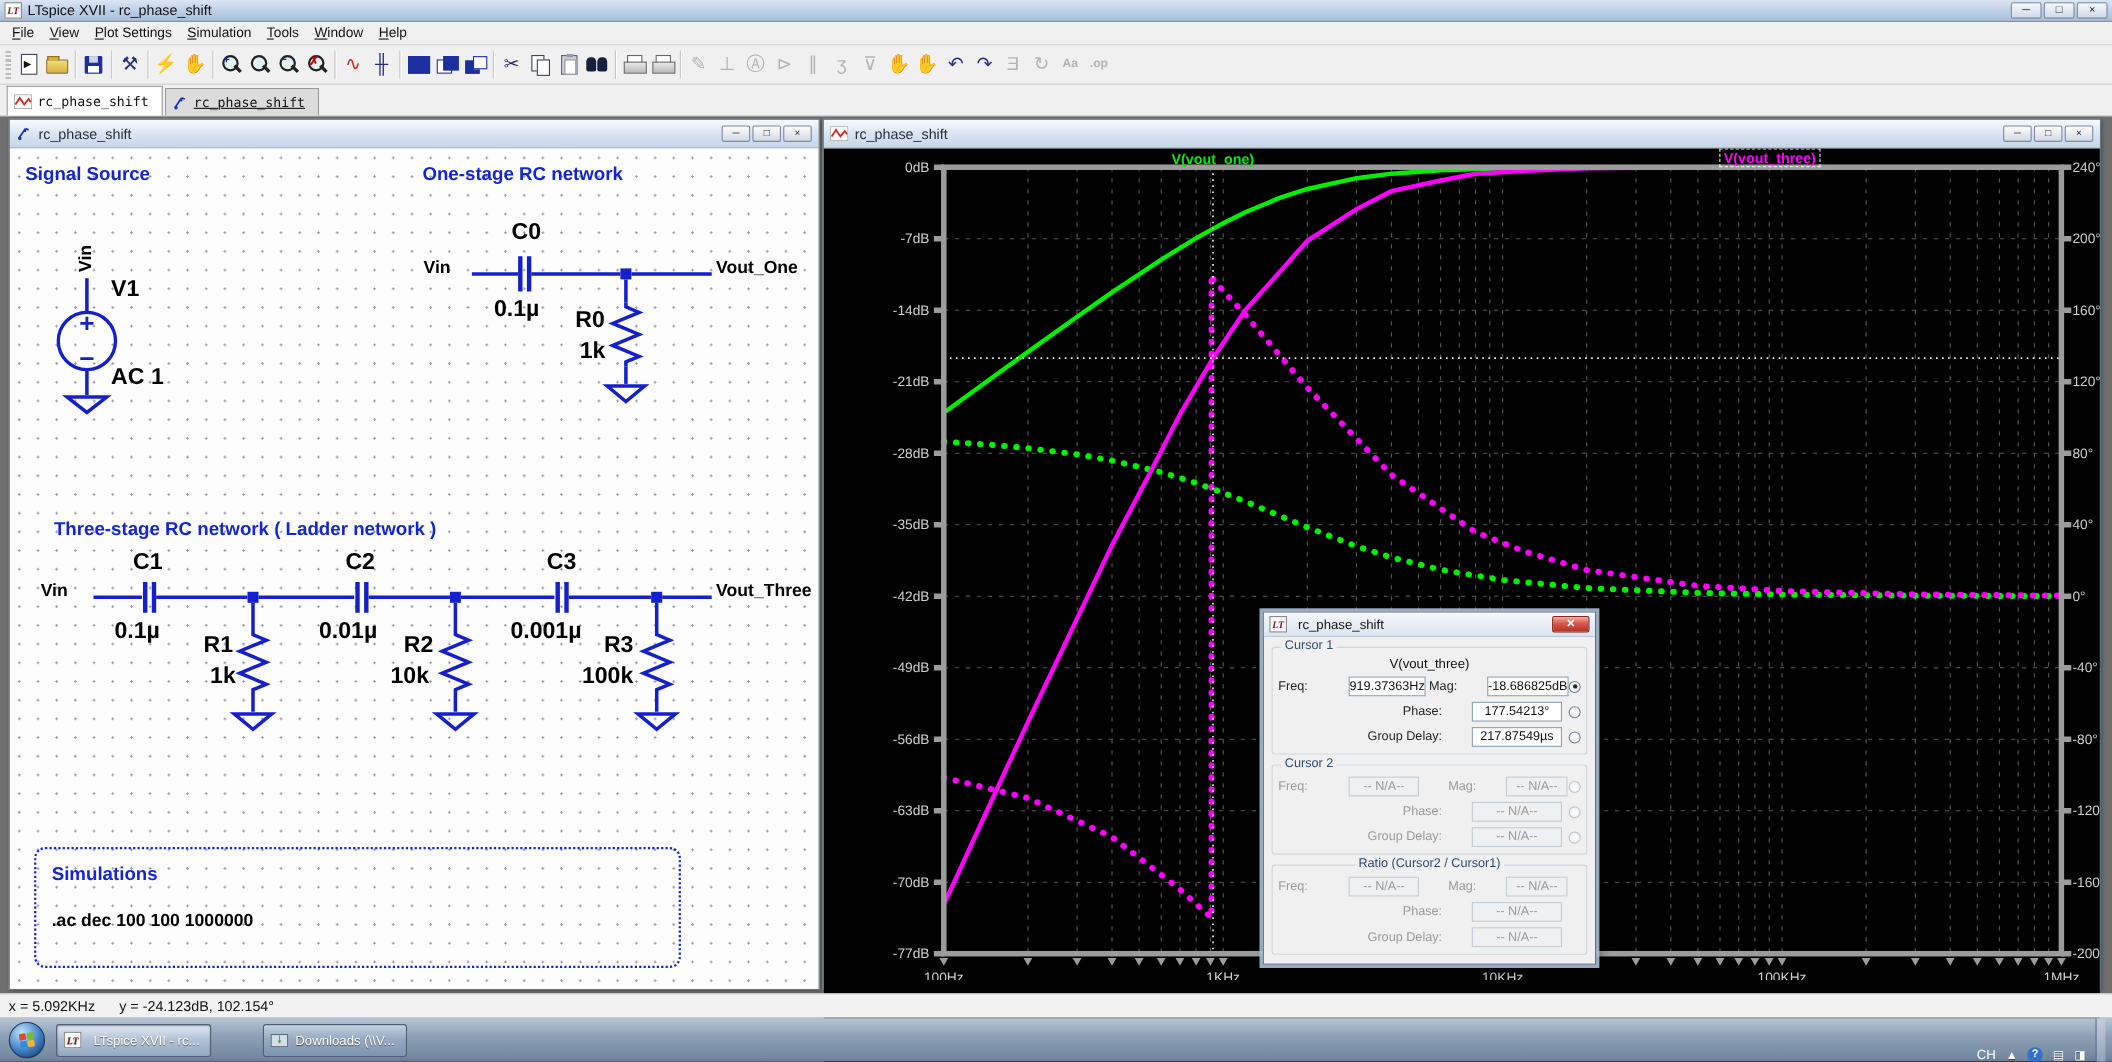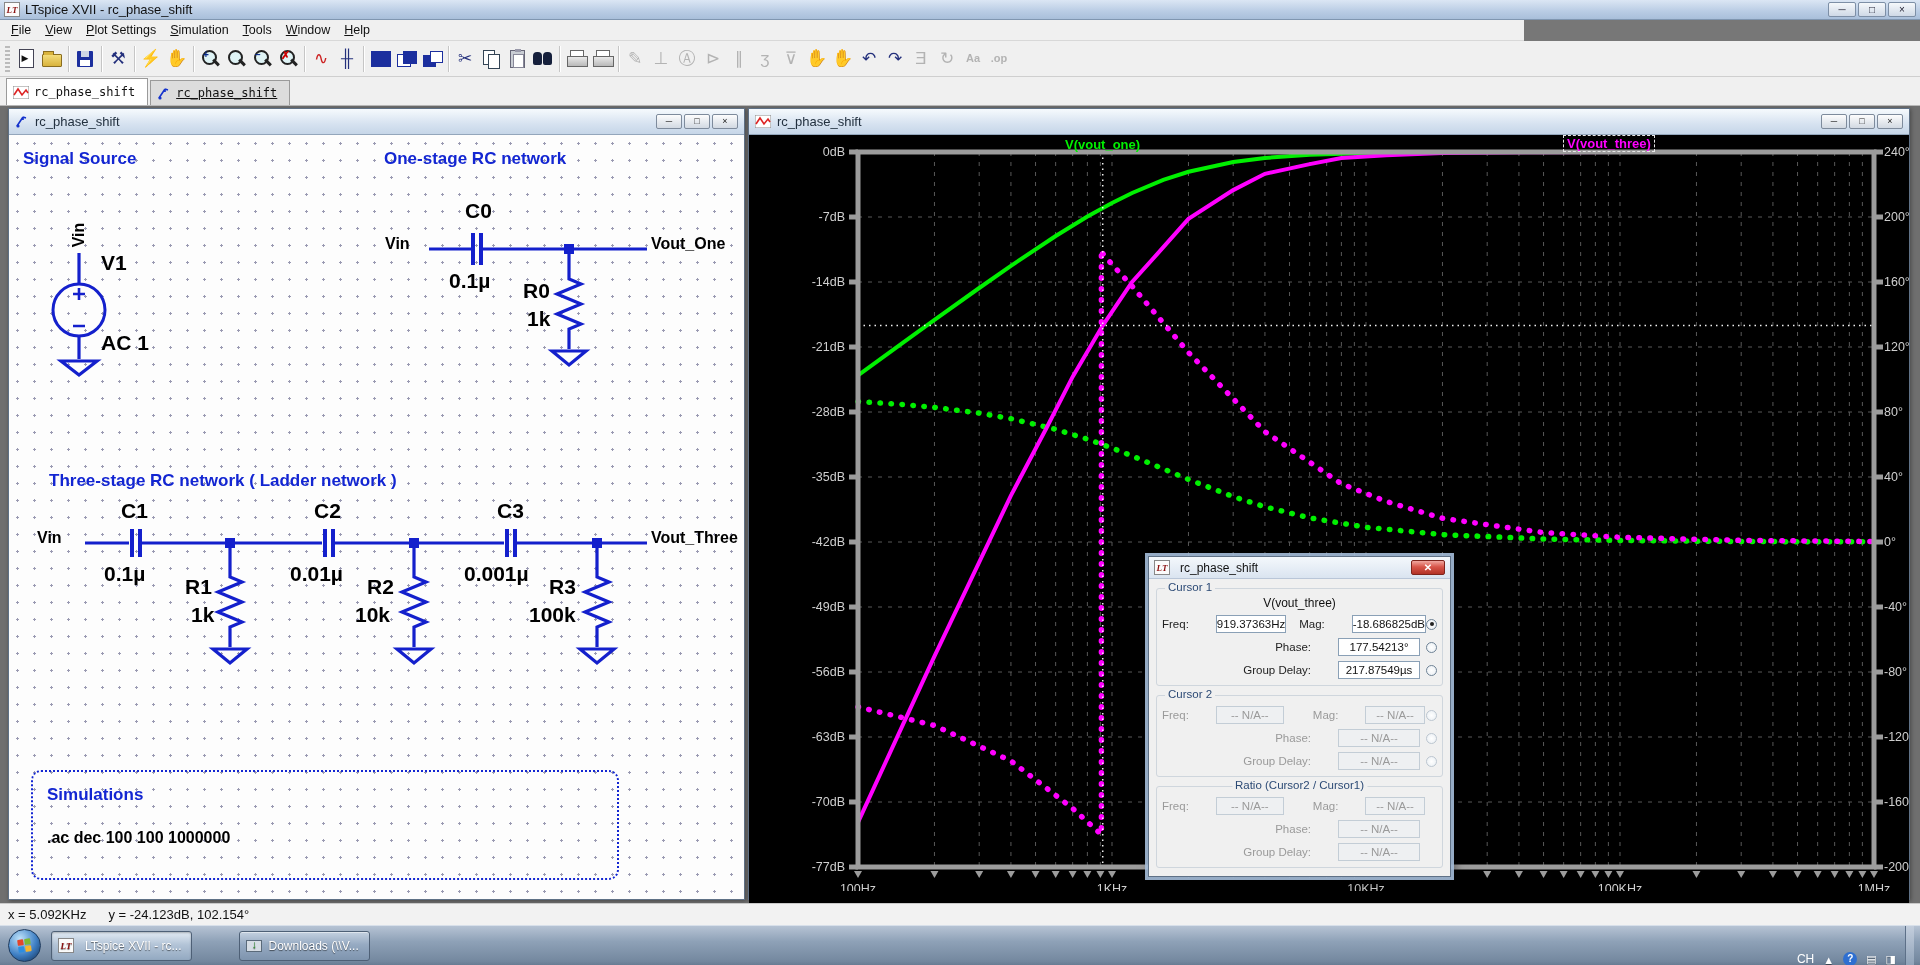--- a/index.html
+++ b/index.html
@@ -10,21 +10,21 @@
   #titlebar { position:absolute; left:0; top:0; width:1920px; height:20px;
     background:linear-gradient(#dbe6f4,#b9cce4 60%,#a9bfda); border-bottom:1px solid #8096b0;
     display:flex; align-items:center; padding:0 4px; font-size:13px; color:#111; }
   .lticon { display:inline-flex; width:16px; height:15px; background:#fbfbfb; border:1px solid #888;
     color:#8b1010; font:italic bold 9px "Liberation Serif",serif; align-items:center; justify-content:center; margin-right:5px; }
   #titlebar .winbtns { margin-left:auto; display:flex; gap:2px; }
   .wbtn { width:28px; height:15px; background:linear-gradient(#f5f8fb,#cfd9e6); border:1px solid #7d8fa6;
     font-size:10px; line-height:13px; text-align:center; color:#223; border-radius:2px; }
 
   
-  #menubar { position:absolute; left:0; top:20px; width:1524px; height:21px; background:#f0f0f0;
+  #menubar { position:absolute; left:0; top:20px; width:1920px; height:21px; background:#f0f0f0;
     border-bottom:1px solid #d8d8d8; display:flex; align-items:center; padding-left:4px; }
   .menu-item { padding:2px 7px; font-size:12.5px; color:#111; }
   .menu-item u { text-decoration:underline; }
 
   
   #toolbar { position:absolute; left:0; top:41px; width:1920px; height:36px; background:#f0f0f0;
     border-bottom:1px solid #cfcfcf; display:flex; align-items:center; padding-left:2px; }
   .tb-grip { width:5px; height:26px; margin:0 3px; background:repeating-linear-gradient(#bbb 0 2px, #f0f0f0 2px 4px); }
   .tbtn { width:26px; height:28px; display:flex; align-items:center; justify-content:center; position:relative; }
   .tbtn .g { font-size:17px; color:#24307c; line-height:1; }
@@ -105,21 +105,21 @@
   #cur-dlg .dtitle { height:22px; display:flex; align-items:center; gap:5px; padding:0 5px;
     background:linear-gradient(#f4f8fc,#dae4f0); border-bottom:1px solid #b9c6d8; font-size:12px; color:#111; }
   #dlg-close { margin-left:auto; width:34px; height:15px; border-radius:2px; border:1px solid #7e241c;
     background:linear-gradient(#f0a8a0,#d8564a 45%,#b23226); color:#fff; font-size:10px; font-weight:bold;
     line-height:13px; text-align:center; }
   .grp { border:1px solid #cfd6dd; border-radius:3px; margin:9px 7px 4px; padding:7px 5px 3px; position:relative; background:#f0f0f0;}
   .grp > .cap { position:absolute; top:-8px; left:8px; background:#f0f0f0; padding:0 3px; font-size:11.5px; color:#2c4a75; }
   .grp.center-cap > .cap { left:50%; transform:translateX(-50%); white-space:nowrap; }
   .signame { text-align:center; font-size:12px; color:#111; margin-bottom:3px; }
   .drow { display:flex; align-items:center; height:22px; margin:1px 0; font-size:11.5px; color:#222; }
-  .lbl-f { width:36px; text-align:right; margin-right:3px; }
+  .lbl-f { width:36px; text-align:right; margin-right:13px; }
   .lbl-r { width:76px; text-align:right; margin-right:3px; }
   .dspace { flex:1; }
   .inp { height:18px; background:#fff; border:1px solid #8aa0b6; display:flex; align-items:center;
     justify-content:center; font-size:11.5px; color:#111;margin-left:24px; }
   .inp-f { width:94px; } .inp-r { width:82px; }
   .radiocell { width:17px; display:flex; justify-content:flex-end; }
   .radio { width:11px; height:11px; border-radius:50%; border:1px solid #6f8396; background:radial-gradient(#fff,#e8edf2); position:relative;}
   .radio.sel::after { content:""; position:absolute; left:2.5px; top:2.5px; width:4px; height:4px; border-radius:50%; background:#222; }
   .dis-t { color:#9a9a9a !important; }
   .inp.dis { background:#eef0f2; border-color:#c3cdd6; color:#9a9a9a; }

